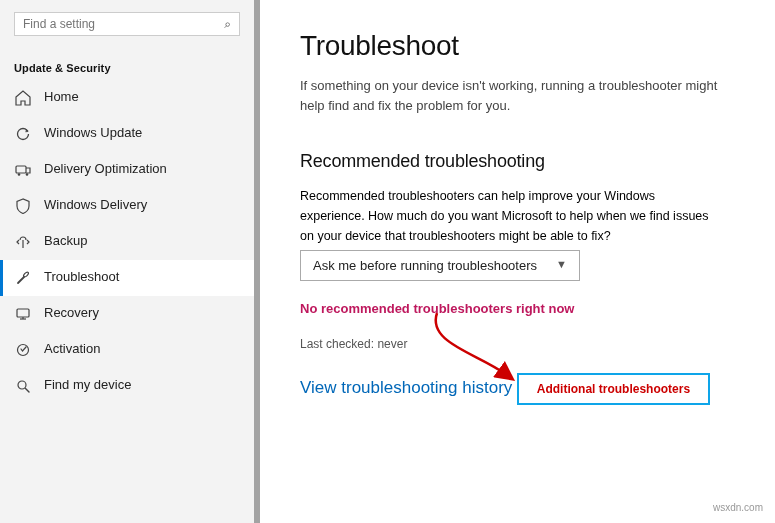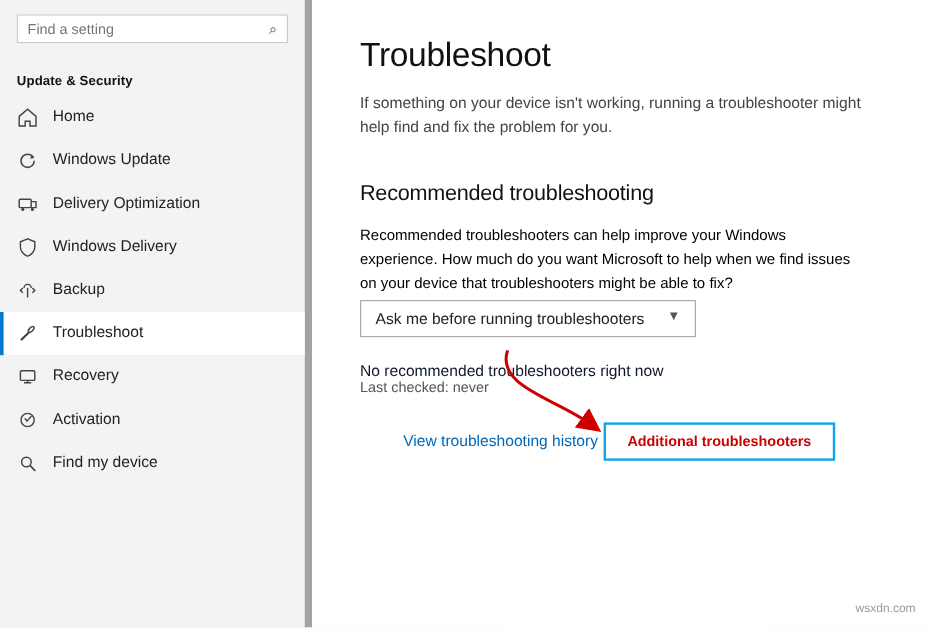--- a/index.html
+++ b/index.html
@@ -139,39 +139,38 @@
       font-family: inherit;
     }
 
     .dropdown-arrow {
       font-size: 11px;
       color: #555;
     }
 
     .no-recommended {
       font-size: 13px;
-      font-weight: 400;
-      color: #0f172a;
-      margin-bottom: 0;
+      font-weight: 700;
+      color: #be185d;
+      margin-bottom: 21px;
     }
 
     .last-checked {
       font-size: 12px;
       color: #555;
       margin-bottom: 22px;
     }
 
     .view-history-link {
-      font-size: 13px;
+      font-size: 17px;
       color: #0067b8;
       text-decoration: none;
       display: inline-block;
       margin-bottom: 22px;
       cursor: pointer;
-      margin-left: 36px;
     }
 
     .additional-btn {
       display: inline-block;
       border: 2px solid #0ea5e9;
       color: #c00;
       padding: 7px 18px;
       font-size: 12px;
       cursor: pointer;
       font-family: inherit;

